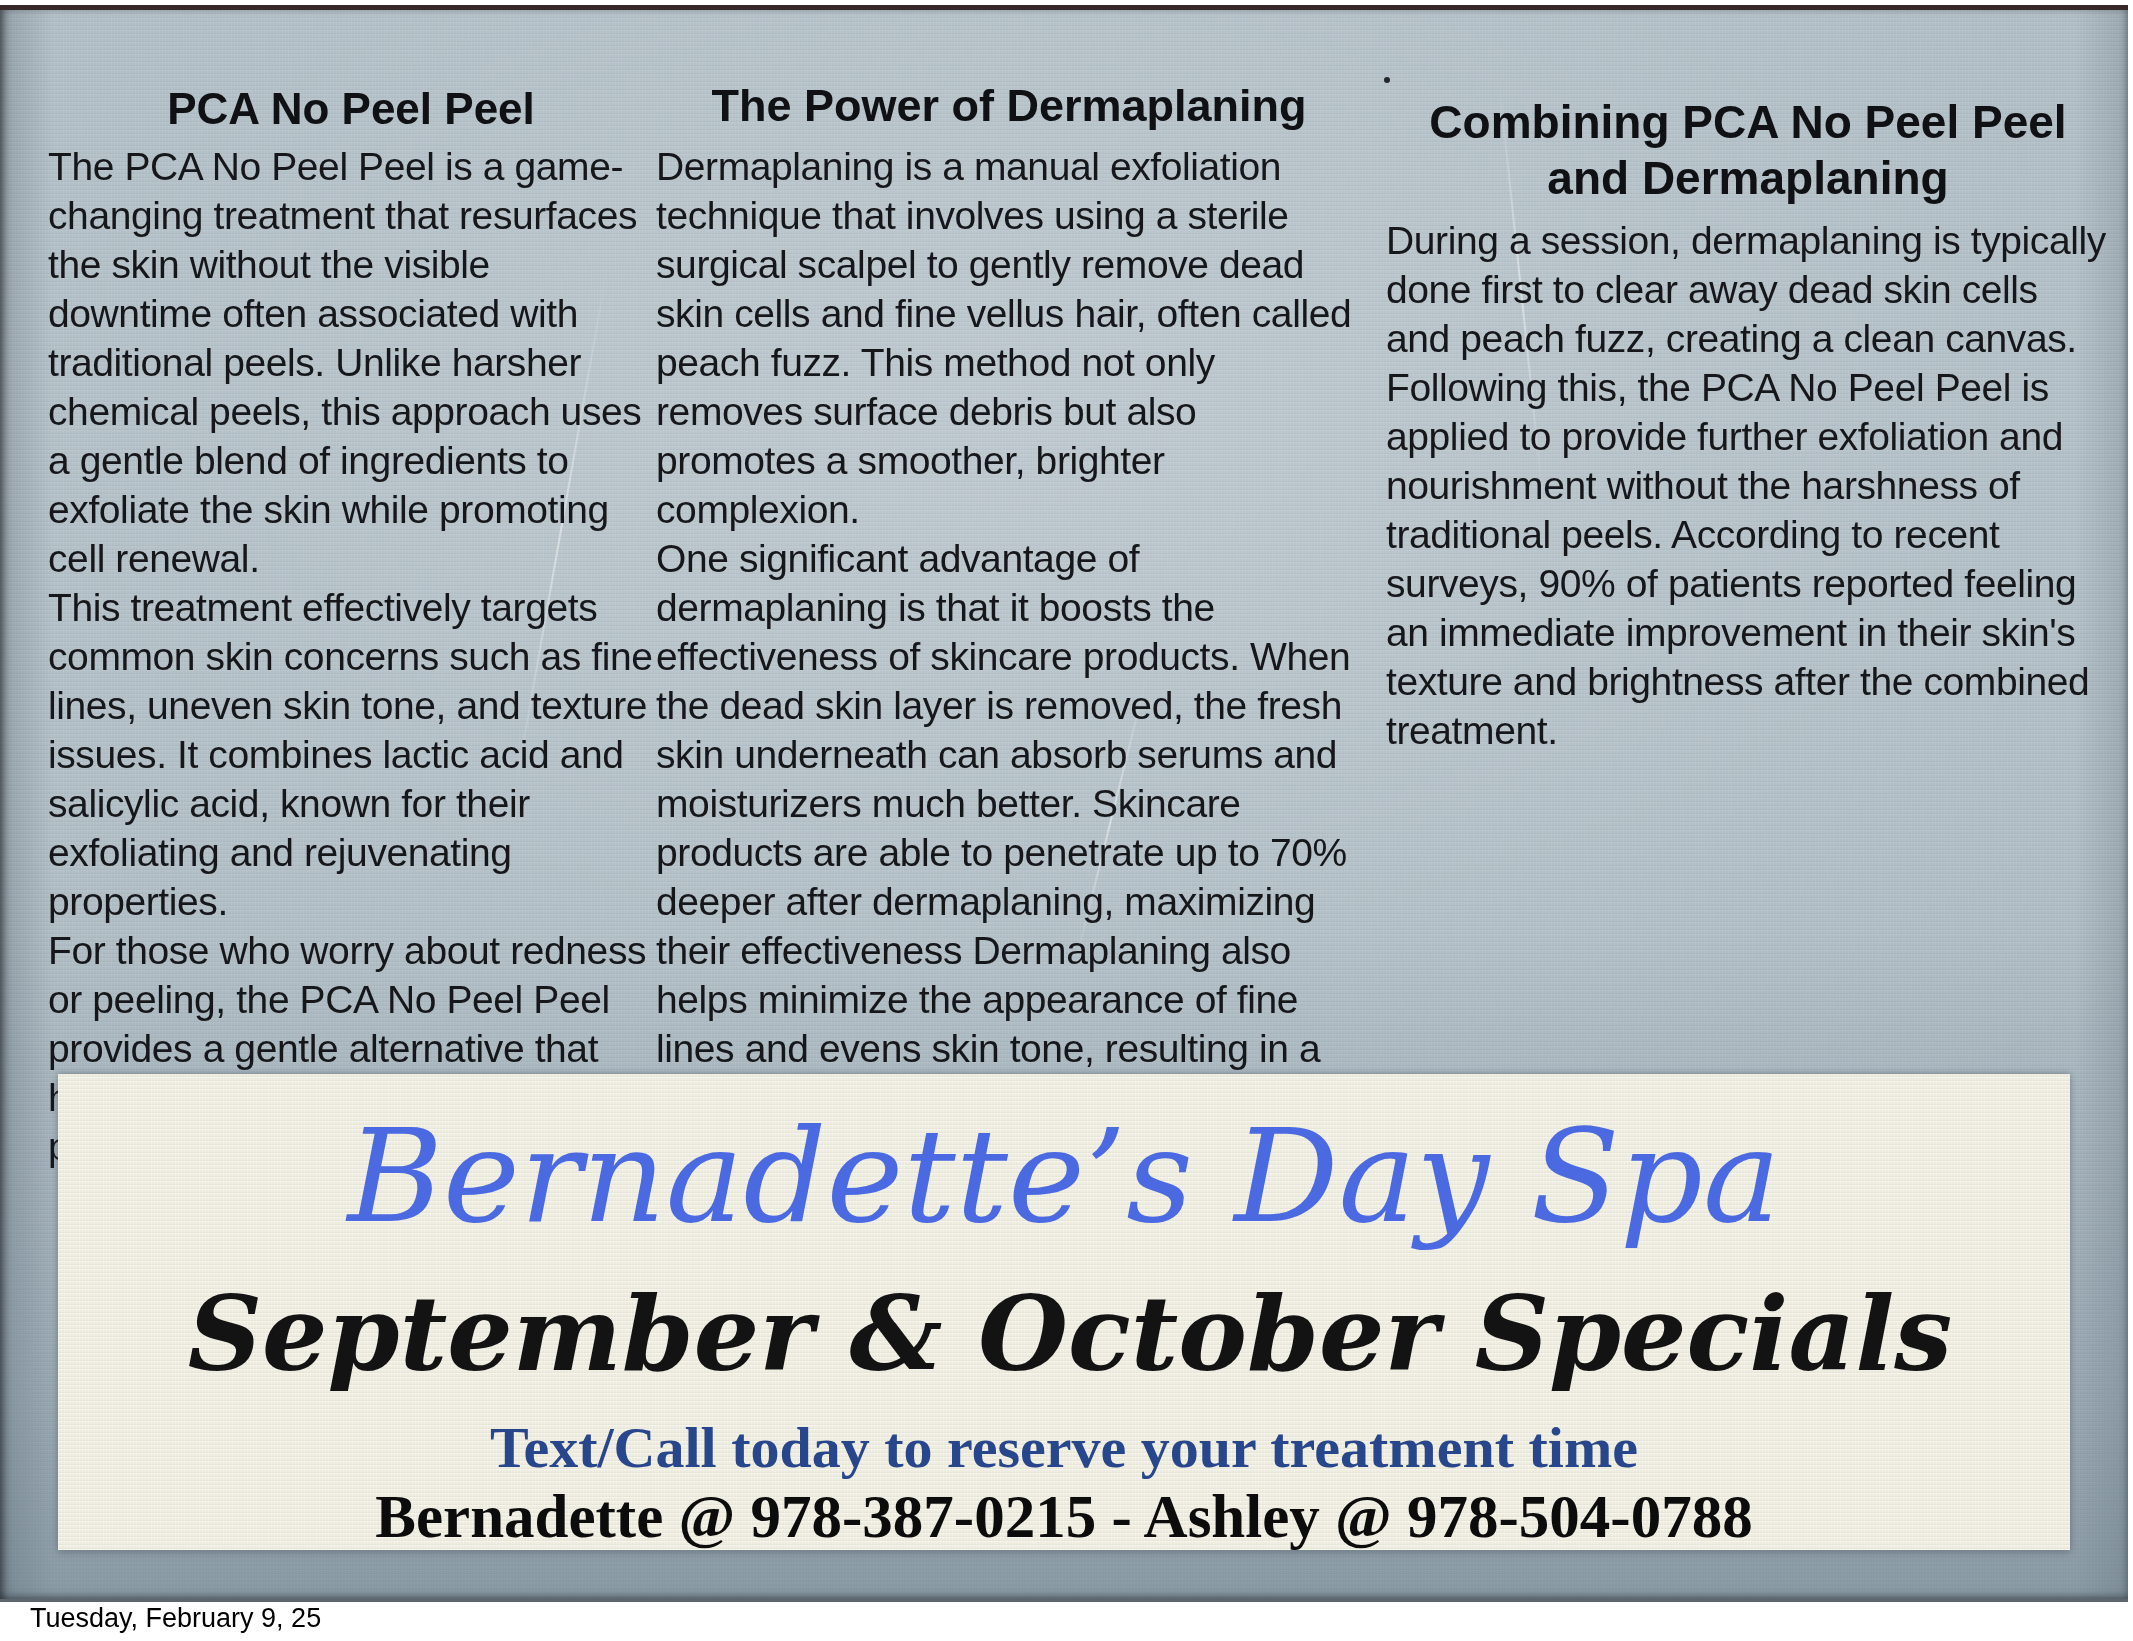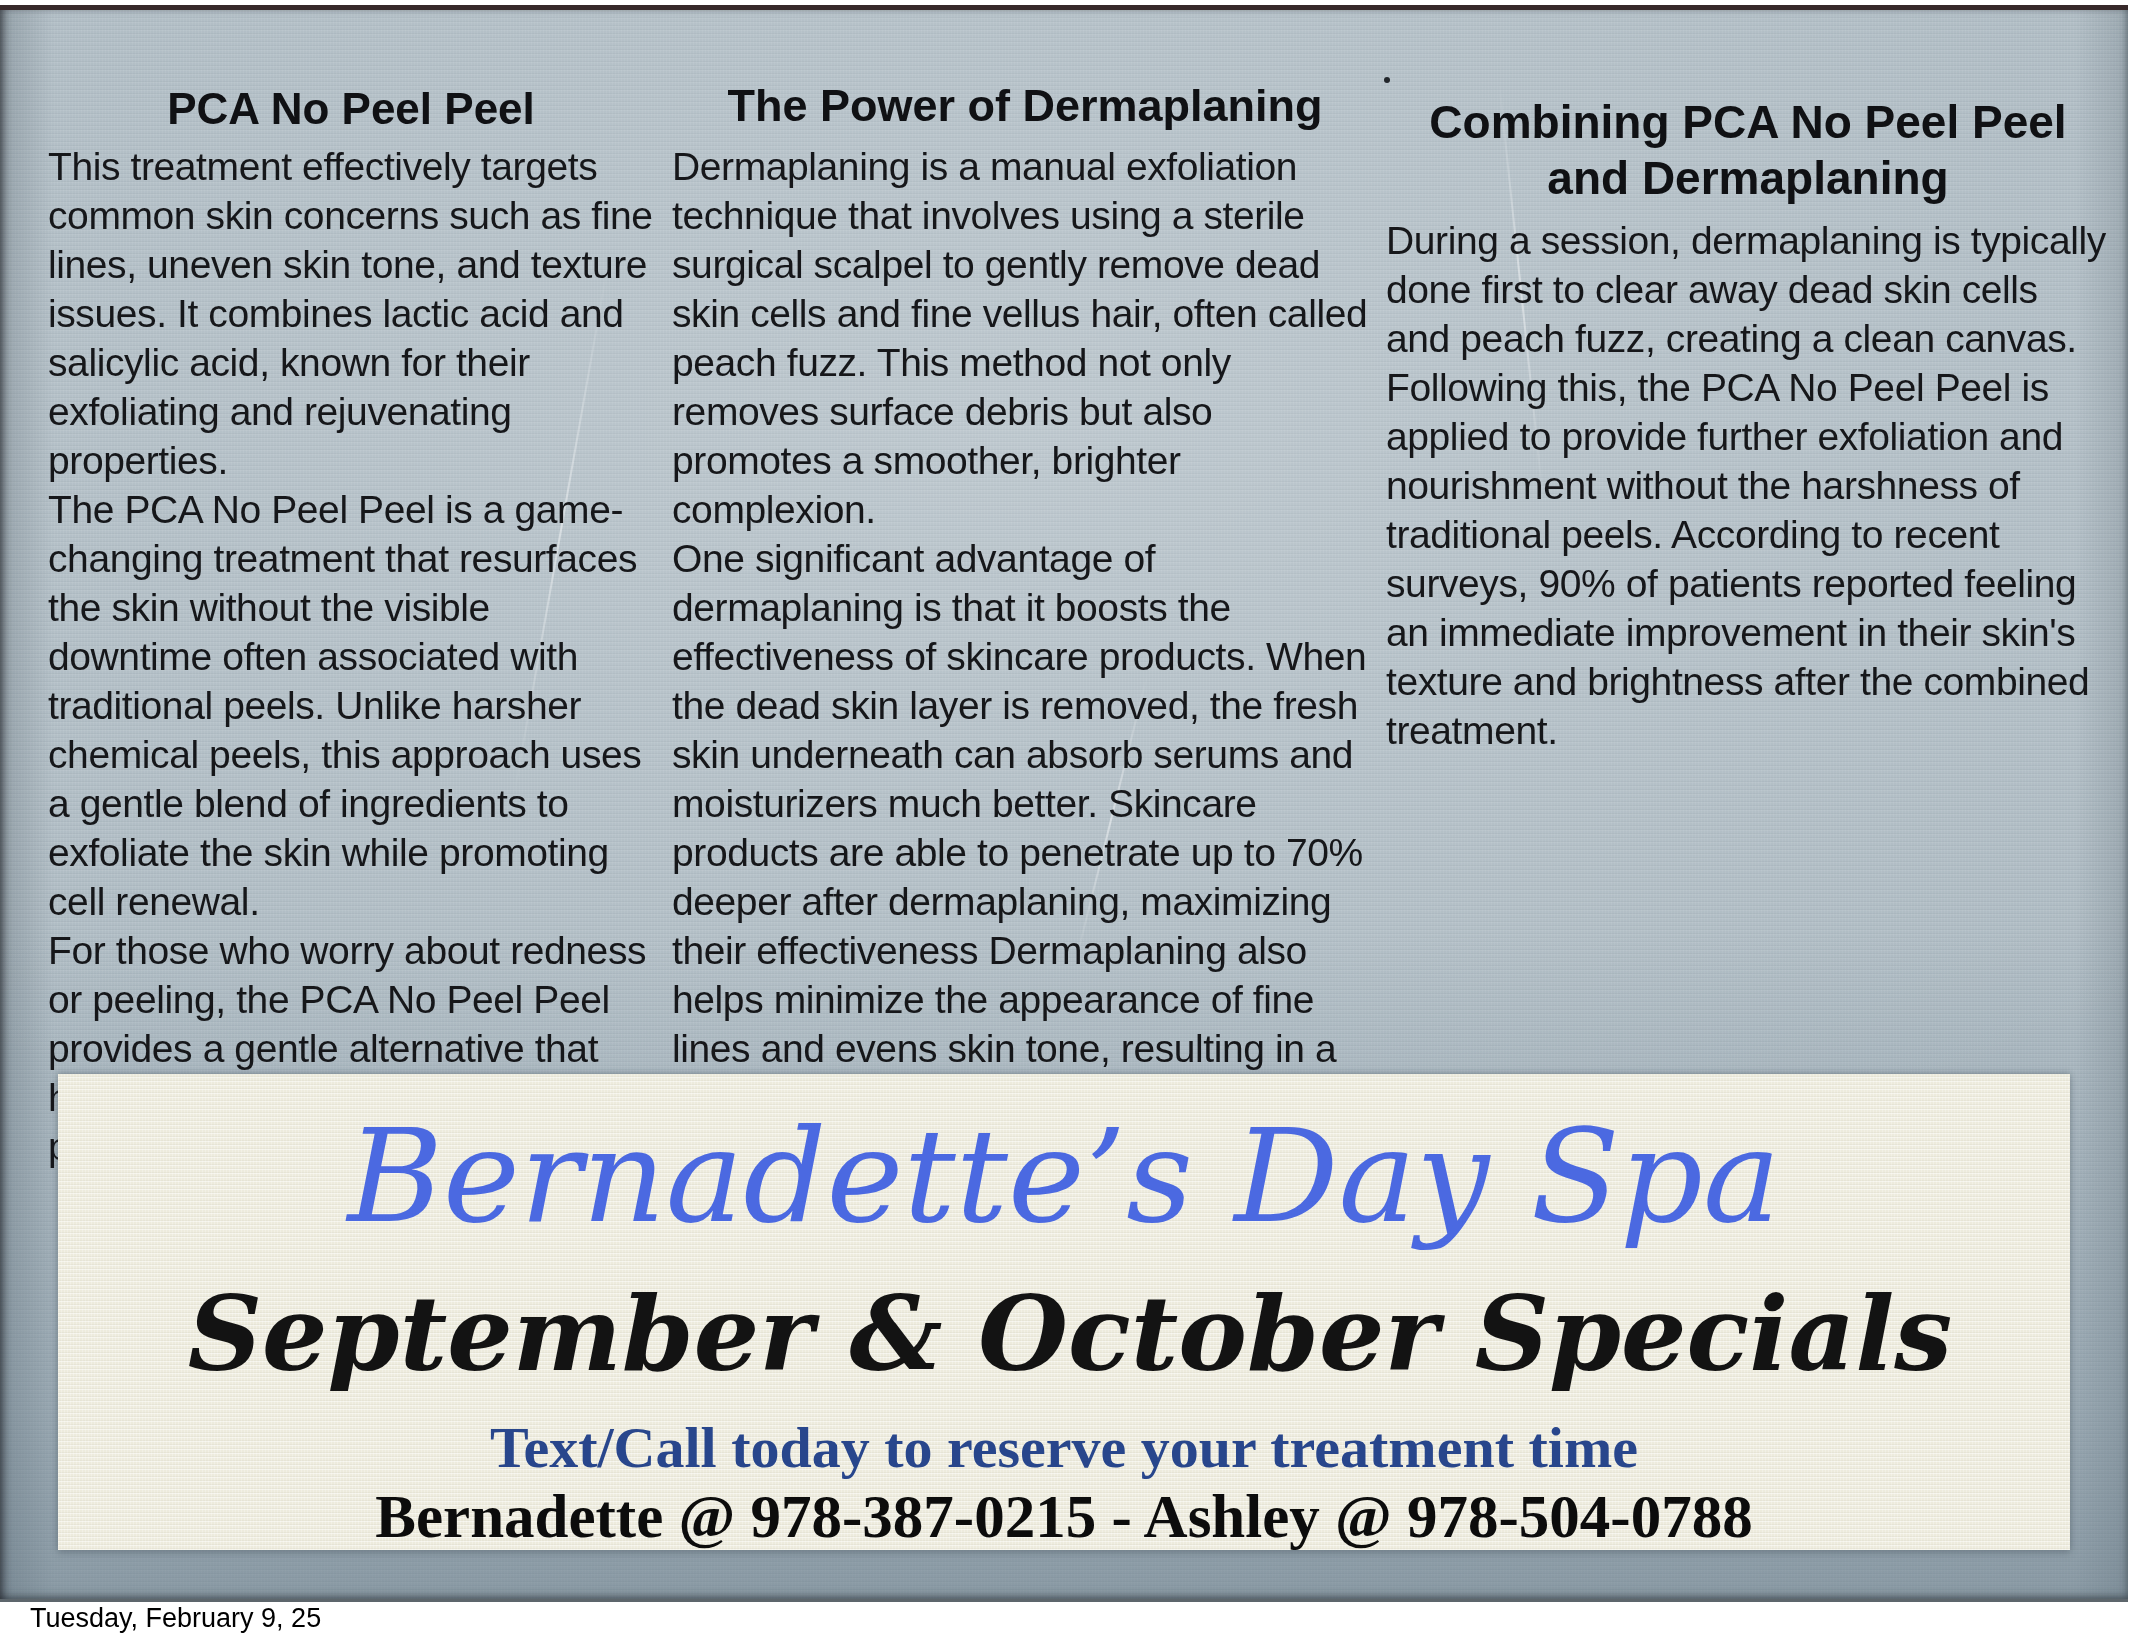--- a/index.html
+++ b/index.html
@@ -30,21 +30,21 @@
   .stray-dot{position:absolute;left:1384px;top:67px;width:6px;height:6px;border-radius:50%;
     background:#23272c;}
 
   
   .col{position:absolute;color:#16171a;}
   .col h2{margin:0;text-align:center;font-weight:bold;color:#101114;
     font-family:"Liberation Sans",sans-serif;}
   .col p{margin:0;font-size:39px;line-height:49px;letter-spacing:-0.4px;}
   .col-1{left:48px;top:74px;width:606px;}
   .col-1 h2{font-size:44px;line-height:50px;margin-bottom:8px;}
-  .col-2{left:672px;top:70px;width:706px;}
+  .col-2{left:656px;top:70px;width:706px;}
   .col-2 h2{font-size:45px;line-height:52px;margin-bottom:10px;}
   .col-3{left:1386px;top:84px;width:724px;}
   .col-3 h2{font-size:46px;line-height:56px;margin-bottom:10px;}
 
   
   .banner{position:absolute;left:58px;top:1064px;width:2012px;height:476px;
     background-color:#edebdd;
     background-image:
       repeating-linear-gradient(0deg, rgba(255,255,255,0.45) 0 1px, rgba(198,195,176,0.16) 1px 2px, rgba(255,255,255,0) 2px 4px),
       repeating-linear-gradient(90deg, rgba(255,255,255,0.25) 0 1px, rgba(255,255,255,0) 1px 3px);
@@ -67,22 +67,22 @@
 <div class="page">
 
   <div class="canvas">
     <div class="crease c1"></div>
     <div class="crease c2"></div>
     <div class="crease c3"></div>
     <div class="stray-dot"></div>
 
     <section class="col col-1">
       <h2>PCA No Peel Peel</h2>
+      <p>The PCA No Peel Peel is a game-changing treatment that resurfaces the skin without the visible downtime often associated with traditional peels. Unlike harsher chemical peels, this approach uses a gentle blend of ingredients to exfoliate the skin while promoting cell renewal.</p>
       <p>This treatment effectively targets common skin concerns such as fine lines, uneven skin tone, and texture issues. It combines lactic acid and salicylic acid, known for their exfoliating and rejuvenating properties.</p>
-      <p>The PCA No Peel Peel is a game-changing treatment that resurfaces the skin without the visible downtime often associated with traditional peels. Unlike harsher chemical peels, this approach uses a gentle blend of ingredients to exfoliate the skin while promoting cell renewal.</p>
       <p>For those who worry about redness or peeling, the PCA No Peel Peel provides a gentle alternative that helps your skin glow instead of peel.</p>
     </section>
 
     <section class="col col-2">
       <h2>The Power of Dermaplaning</h2>
       <p>Dermaplaning is a manual exfoliation technique that involves using a sterile surgical scalpel to gently remove dead skin cells and fine vellus hair, often called peach fuzz. This method not only removes surface debris but also promotes a smoother, brighter complexion.</p>
       <p>One significant advantage of dermaplaning is that it boosts the effectiveness of skincare products. When the dead skin layer is removed, the fresh skin underneath can absorb serums and moisturizers much better. Skincare products are able to penetrate up to 70% deeper after dermaplaning, maximizing their effectiveness Dermaplaning also helps minimize the appearance of fine lines and evens skin tone, resulting in a polished, youthful look.</p>
     </section>
 
     <section class="col col-3">

